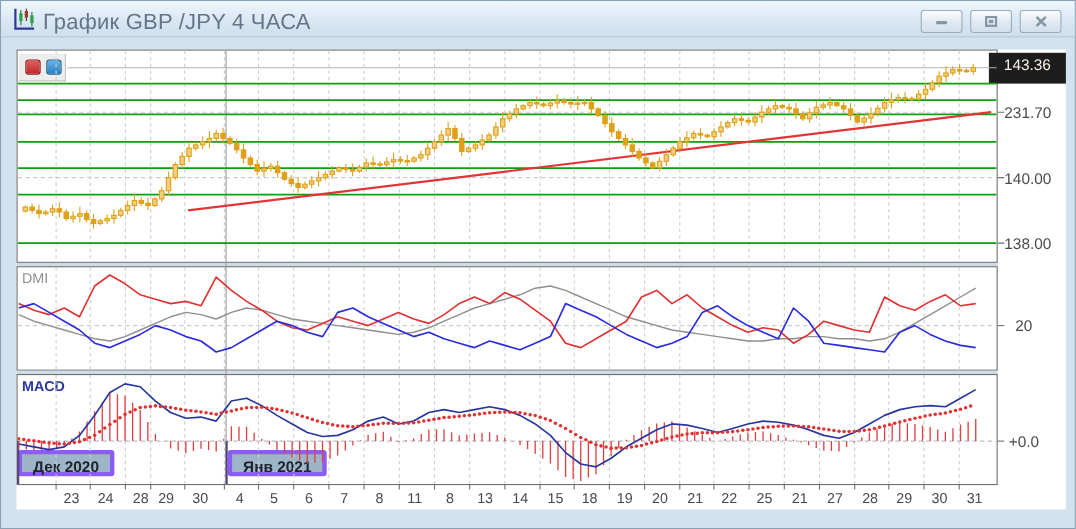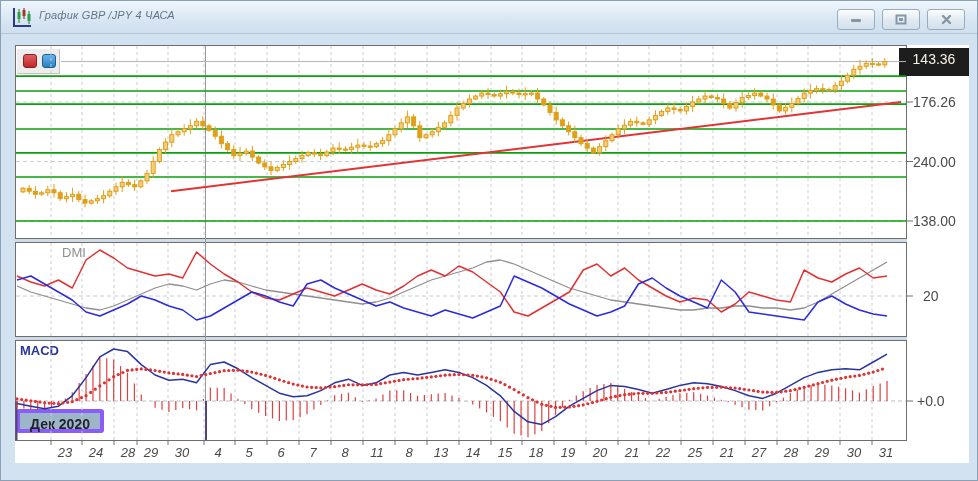--- a/index.html
+++ b/index.html
@@ -8,21 +8,21 @@
     position:absolute; left:0; top:0; width:978px; height:481px;
     background:#d3e2f1; border:1px solid #8aa0b4; overflow:hidden;
   }
   .titlebar {
     position:absolute; left:0; top:0; width:100%; height:33px;
     background:linear-gradient(#eff6fc,#d8e6f3 60%,#cfdfee);
     border-bottom:1px solid #b6c8d8;
   }
   .title-icon { position:absolute; left:10px; top:6px; width:22px; height:22px; }
   .title-text {
-    position:absolute; left:38px; top:8px; font-size:11px; color:#64758a; letter-spacing:0.2px;font-style:italic;
+    position:absolute; left:38px; top:8px; font-size:20px; color:#64758a; letter-spacing:0.2px;
   }
   .win-controls { position:absolute; right:12px; top:8px; display:flex; gap:7px; }
   .win-btn {
     width:38px; height:21px; border:1px solid #9aacbc; border-radius:3px;
     background:linear-gradient(#fdfefe,#dfe9f2 55%,#d3e0ec);
     display:flex; align-items:center; justify-content:center; cursor:default;
   }
   .chart-area {
     position:absolute; left:14px; top:44px; width:954px; height:418px;
     background:#ffffff;
@@ -44,21 +44,21 @@
     line-height:22px; padding:0 10px; cursor:default;
   }
   .toolbar {
     position:absolute; left:2px; top:4px; width:43px; height:25px; background:#ededed;
     border-right:1px solid #c4c4c4; border-bottom:1px solid #c4c4c4;
     display:flex; align-items:center; gap:5px; padding-left:6px;
   }
   .tb-btn { width:14px; height:14px; border-radius:3px; cursor:pointer; }
   .tb-red  { background:linear-gradient(#e06060,#c02828); border:1px solid #8a1f1f; }
   .tb-blue { background:linear-gradient(#6ab4e8,#2980c4); border:1px solid #1f5e8a; }
-  .x-labels { position:absolute; top:400px; left:0; height:16px; width:910px;font-style:italic; }
+  .x-labels { position:absolute; top:400px; left:0; height:16px; width:910px; }
   .x-labels span { position:absolute; font-size:13px; color:#4a4a4a; transform:translateX(-50%); }
 </style>
 </head>
 <body>
 
 <div class="window">
 
   <div class="titlebar">
     <svg class="title-icon" viewBox="0 0 22 22">
       <path d="M3 1 V19 H20" stroke="#2b3a8e" stroke-width="2" fill="none"></path>
@@ -97,30 +97,31 @@
     <div class="panel" style="top:197px; height:95px;"></div>
     <div class="panel-gap" style="top:292px; height:3px;"></div>
     <div class="panel" style="top:295px; height:101px;"></div>
 
     <div class="toolbar">
       <div class="tb-btn tb-red"></div>
       <div class="tb-btn tb-blue"></div>
     </div>
 
     <div class="current-price">143.36</div>
-    <div class="axis-label" style="left:898px; top:49px;">176.26</div>
-    <div class="axis-label" style="left:898px; top:109px;">240.00</div>
+    <div class="axis-label" style="left:898px; top:49px;">231.70</div>
+    <div class="axis-label" style="left:898px; top:109px;">140.00</div>
     <div class="axis-label" style="left:898px; top:168px;">138.00</div>
     <div class="axis-label" style="left:908px; top:243px;">20</div>
     <div class="axis-label" style="left:902px; top:348px;">+0.0</div>
 
-    <div class="pane-label dmi-label" style="left:5px; top:200px;margin-left:42px;">DMI</div>
+    <div class="pane-label dmi-label" style="left:5px; top:200px;">DMI</div>
     <div class="pane-label macd-label" style="left:5px; top:298px;">MACD</div>
 
     <div class="month-box" style="left:1px;  top:364px;">Дек 2020</div>
+    <div class="month-box" style="left:192px; top:364px;">Янв 2021</div>
 
     <div class="x-labels" id="x-labels">
         <span style="left: 50px;">23</span>
         <span style="left: 81px;">24</span>
         <span style="left: 113px;">28</span>
         <span style="left: 136px;">29</span>
         <span style="left: 167px;">30</span>
         <span style="left: 203px;">4</span>
         <span style="left: 234px;">5</span>
         <span style="left: 266px;">6</span>

